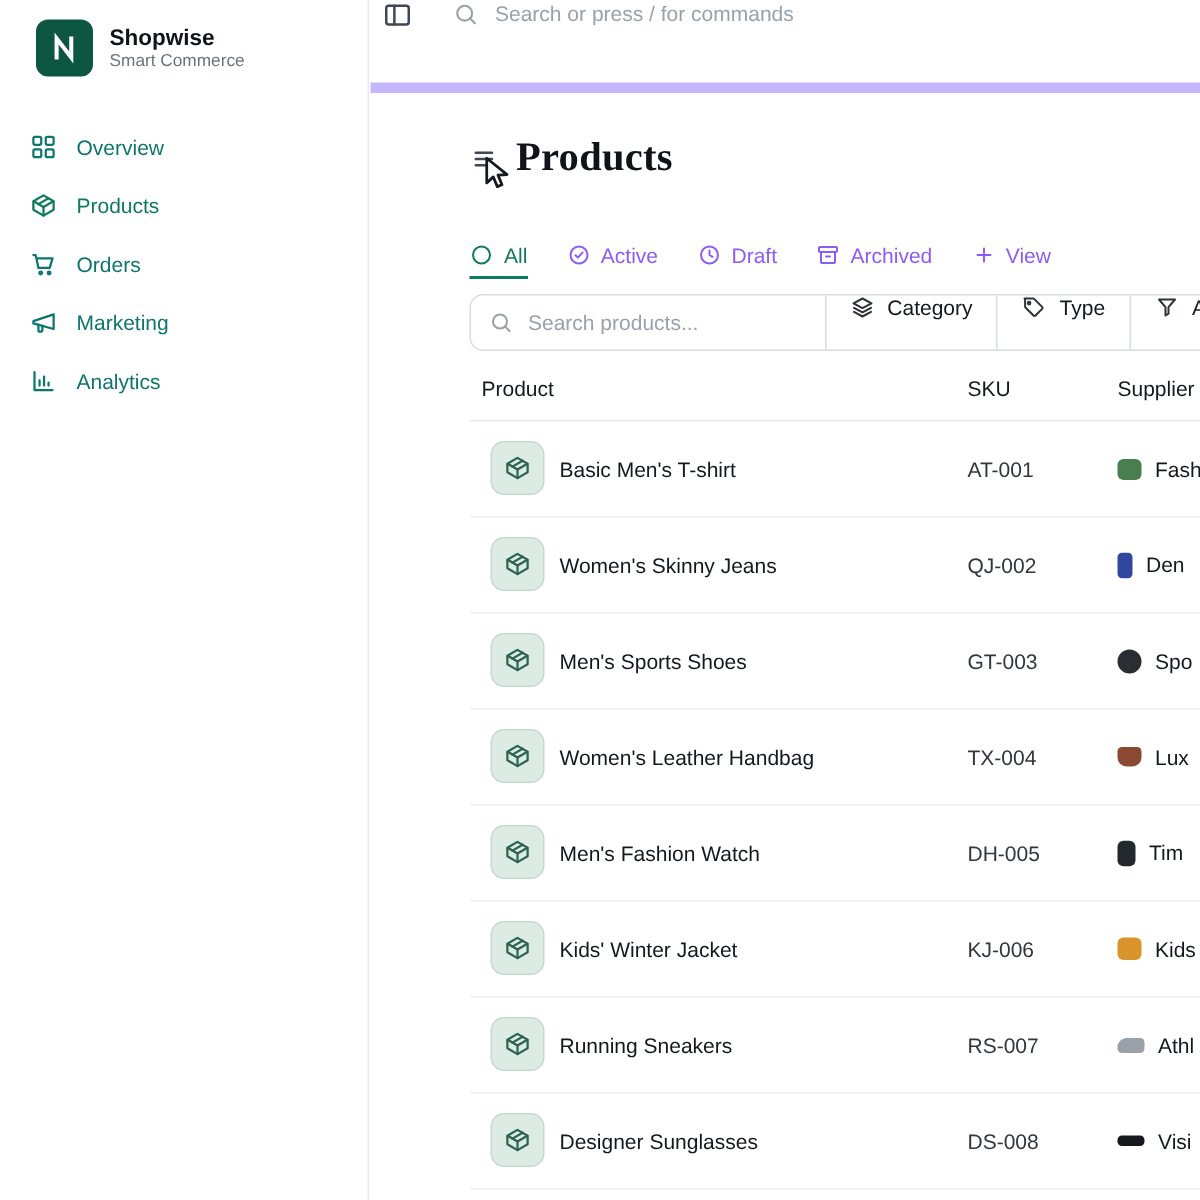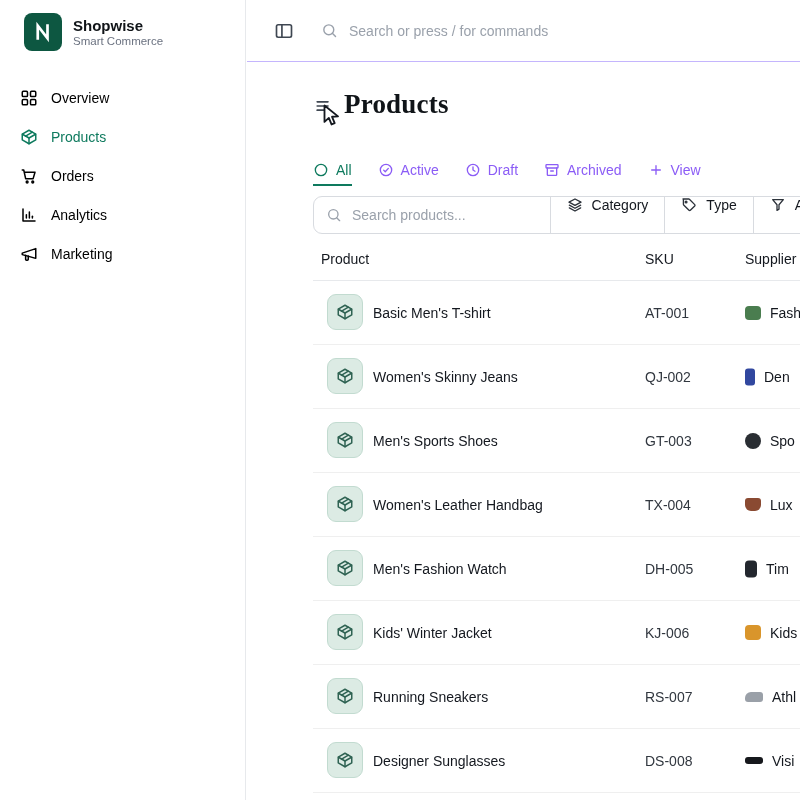--- a/index.html
+++ b/index.html
@@ -15,25 +15,25 @@
   .ic18{width:18px;height:18px}
   .ic20{width:20px;height:20px}
 
   
   .sidebar{position:absolute;left:0;top:0;width:246px;height:800px;background:#fff;border-right:1px solid #e7e9ec;box-sizing:border-box}
   .brand{display:flex;align-items:center;gap:11px;padding:13px 24px}
   .brand-logo{width:38px;height:38px;border-radius:8px;background:var(--logo-bg,#0d5741);display:flex;align-items:center;justify-content:center}
   .brand-name{font-size:15px;font-weight:bold;color:#101418;line-height:1.2}
   .brand-tagline{font-size:11.5px;color:#6b7280;margin-top:0}
   .nav{margin-top:14px}
-  .nav-item{display:flex;align-items:center;gap:13px;height:39px;padding:0 20px;color:#000000;cursor:pointer}
+  .nav-item{display:flex;align-items:center;gap:13px;height:39px;padding:0 20px;color:#0f766e;cursor:pointer}
   .nav-item.active{color:var(--accent,#0e7a5e)}
 
   
-  .topbar{position:absolute;left:247px;top:0;width:553px;height:62px;border-bottom:1px solid #c4b5fd;display:flex;align-items:center;padding-left:27px;box-sizing:border-box;background:#fff}
+  .topbar{position:absolute;left:247px;top:0;width:553px;height:62px;border-bottom:7px solid #c4b5fd;display:flex;align-items:flex-start;padding-left:8px;box-sizing:border-box;background:#fff}
   .collapse{color:#3f4752;cursor:pointer}
   .topbar-search{display:flex;align-items:center;gap:9px;margin-left:27px;color:#9aa1ab}
   .topbar-search input{border:none;outline:none;background:transparent;font:inherit;font-size:14px;color:#374151;width:300px}
   .topbar-search input::placeholder{color:#9aa1ab}
 
   
   .main{position:absolute;left:247px;top:62px;width:553px;height:738px;overflow:hidden;background:#fff}
   .title-row{position:absolute;left:66px;top:27px;display:flex;align-items:center;gap:11px}
   .title-icon{color:#3f4752;margin-top:3px}
   .page-title{margin:0;font-family:"Liberation Serif",serif;font-size:27px;font-weight:bold;color:#101418;letter-spacing:.2px}
@@ -128,37 +128,37 @@
             <path d="M3 4h2l2.5 11.5h10L20 7H6"></path>
           </svg>
         </span>
         <span>Orders</span>
       </div>
 
 
       <div class="nav-item">
         <span class="ic ic18">
           <svg viewBox="0 0 24 24" fill="none" stroke="currentColor" stroke-width="2" stroke-linecap="round" stroke-linejoin="round">
+            <path d="m3 10.8 18-6v13l-18-5v-2z"></path>
+            <path d="M7.5 13.8V19a1.2 1.2 0 0 0 1.2 1.2h1A1.2 1.2 0 0 0 11 19v-4.3"></path>
+          </svg>
+        </span>
+        <span>Marketing</span>
+      </div>
+
+      <div class="nav-item">
+        <span class="ic ic18">
+          <svg viewBox="0 0 24 24" fill="none" stroke="currentColor" stroke-width="2" stroke-linecap="round" stroke-linejoin="round">
             <path d="M4 4v16h16"></path>
             <path d="M8.5 16v-4.5"></path>
             <path d="M12.5 16V8"></path>
             <path d="M16.5 16v-2.5"></path>
           </svg>
         </span>
         <span>Analytics</span>
-      </div>
-
-      <div class="nav-item">
-        <span class="ic ic18">
-          <svg viewBox="0 0 24 24" fill="none" stroke="currentColor" stroke-width="2" stroke-linecap="round" stroke-linejoin="round">
-            <path d="m3 10.8 18-6v13l-18-5v-2z"></path>
-            <path d="M7.5 13.8V19a1.2 1.2 0 0 0 1.2 1.2h1A1.2 1.2 0 0 0 11 19v-4.3"></path>
-          </svg>
-        </span>
-        <span>Marketing</span>
       </div>
 
   </nav>
 </aside>
 
 <header class="topbar">
   <span class="ic ic20 collapse">
       <svg viewBox="0 0 24 24" fill="none" stroke="currentColor" stroke-width="2" stroke-linecap="round" stroke-linejoin="round">
         <rect x="3" y="4.5" width="18" height="15" rx="2"></rect>
         <path d="M9.5 4.5v15"></path>

